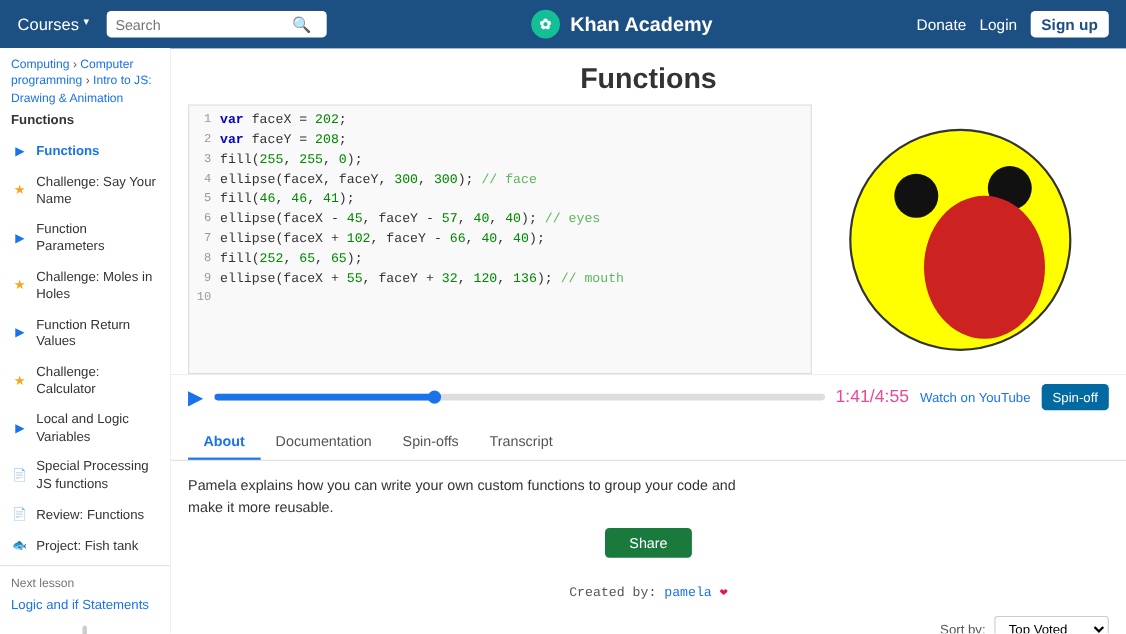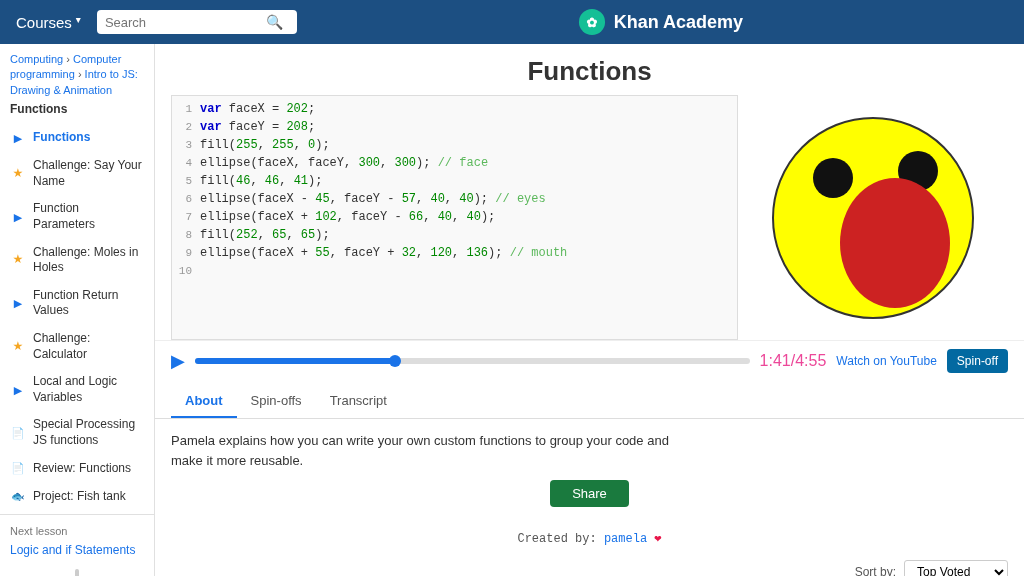--- a/index.html
+++ b/index.html
@@ -356,20 +356,25 @@
     <input type="text" placeholder="Search" style="">
     <span style="color:#999; font-size:14px;">🔍</span>
   </div>
   <div class="header-brand">
     <svg class="brand-icon" viewBox="0 0 30 30">
       <circle cx="15" cy="15" r="14" fill="#14BF96"></circle>
       <text x="15" y="20" text-anchor="middle" font-size="14" fill="white" font-weight="bold">✿</text>
     </svg>
     <span>Khan Academy</span>
   </div>
+  <div class="header-actions">
+    <span class="header-donate">Donate</span>
+    <a href="#">Login</a>
+    <a href="#" style="background:#fff; color:#1c4f82; padding:4px 10px; border-radius:4px; font-weight:600;">Sign up</a>
+  </div>
 </header>
 
 <div class="layout">
 
   <nav class="sidebar">
     <div class="breadcrumb">
       <a href="#">Computing</a>
       <span> › </span>
       <a href="#">Computer programming</a>
       <span> › </span>
@@ -515,20 +520,21 @@
         <div class="progress-bar-fill"></div>
         <div class="progress-thumb"></div>
       </div>
       <span class="time-display">1:41/4:55</span>
       <a href="#" class="watch-yt">Watch on YouTube</a>
       <button class="spin-off-btn">Spin-off</button>
     </div>
 
     <div class="tabs-bar" id="tabs-bar">
         <div class="tab active">About</div>
+        <div class="tab">Documentation</div>
         <div class="tab">Spin-offs</div>
         <div class="tab">Transcript</div>
       </div>
 
     <div class="about-panel">
       <p class="about-description">Pamela explains how you can write your own custom functions to group your code and make it more reusable.</p>
       <div class="share-row">
         <button class="share-btn">Share</button>
       </div>
       <div class="created-row">

